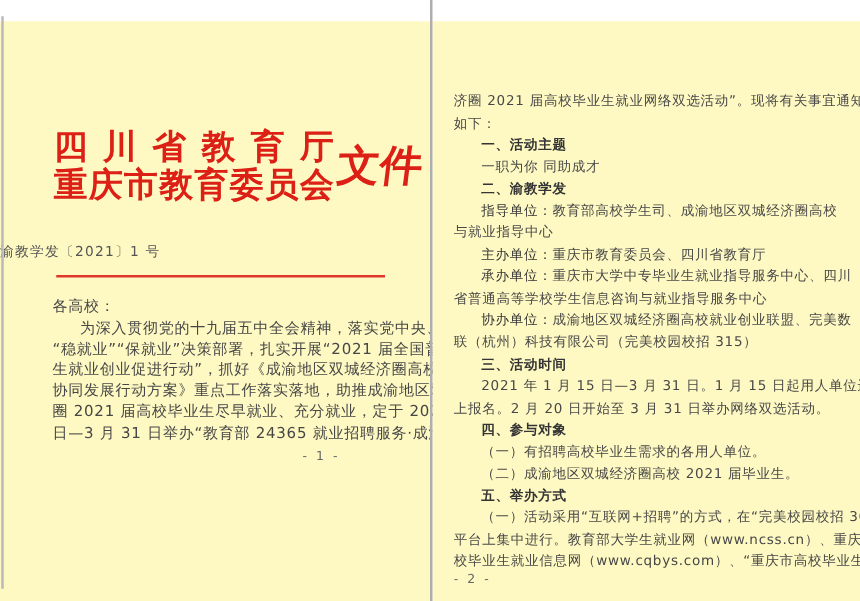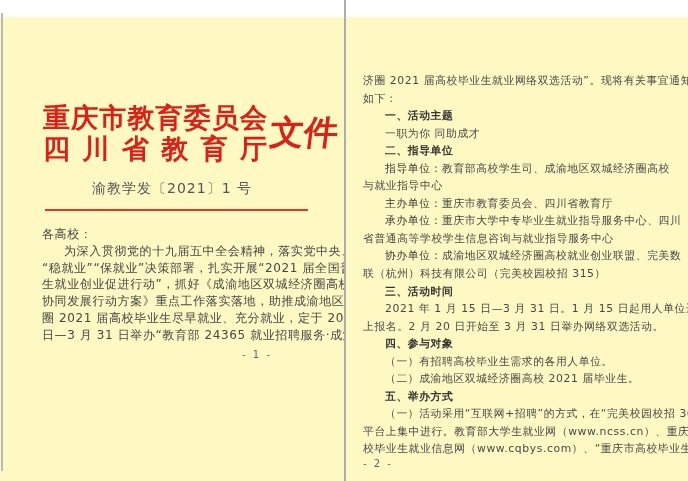--- a/index.html
+++ b/index.html
@@ -50,23 +50,22 @@
     letter-spacing: 0;
   }
   .wenjian {
     font-size: 34px;
     font-weight: bold;
     margin-left: 3px;
     transform: skewX(-7deg);
     white-space: nowrap;
   }
   .doc-number {
-    margin-top: 16px;
-    text-align: center;
-    font-size: 14px;
+    margin-top: 30px;
+    font-size: 11px;
     letter-spacing: 1px;
     color: #555;
   }
   .red-rule {
     margin: 11px 36px 0 45px;
     height: 2px;
     background: #e0372a;
   }
   .doc-title {
     margin-top: 33px;
@@ -115,22 +114,22 @@
 </style>
 </head>
 <body>
 
 <div class="stage">
 
   <div class="page page-1">
 
     <div class="red-header">
       <div class="red-lines">
+        <div class="red-line">四川省教育厅</div>
         <div class="red-line">重庆市教育委员会</div>
-        <div class="red-line">四川省教育厅</div>
       </div>
       <div class="wenjian">文件</div>
     </div>
 
     <div class="doc-number">渝教学发〔2021〕1 号</div>
 
     <div class="red-rule"></div>
 
 
     <div class="p1-body">
@@ -157,21 +156,21 @@
     <div class="p2-body">
 
         <div class="line"><span>济圈 2021 届高校毕业生就业网络双选活动”。现将有关事宜通知</span></div>
 
         <div class="line"><span>如下：</span></div>
 
         <div class="line bold indent"><span>一、活动主题</span></div>
 
         <div class="line indent"><span>一职为你 同助成才</span></div>
 
-        <div class="line bold indent"><span>二、指导单位</span></div>
+        <div class="line bold indent"><span>二、渝教学发</span></div>
 
         <div class="line indent"><span class="label">指导单位：</span><span>教育部高校学生司、成渝地区双城经济圈高校</span></div>
 
         <div class="line"><span>与就业指导中心</span></div>
 
         <div class="line indent"><span class="label">主办单位：</span><span>重庆市教育委员会、四川省教育厅</span></div>
 
         <div class="line indent"><span class="label">承办单位：</span><span>重庆市大学中专毕业生就业指导服务中心、四川</span></div>
 
         <div class="line"><span>省普通高等学校学生信息咨询与就业指导服务中心</span></div>

